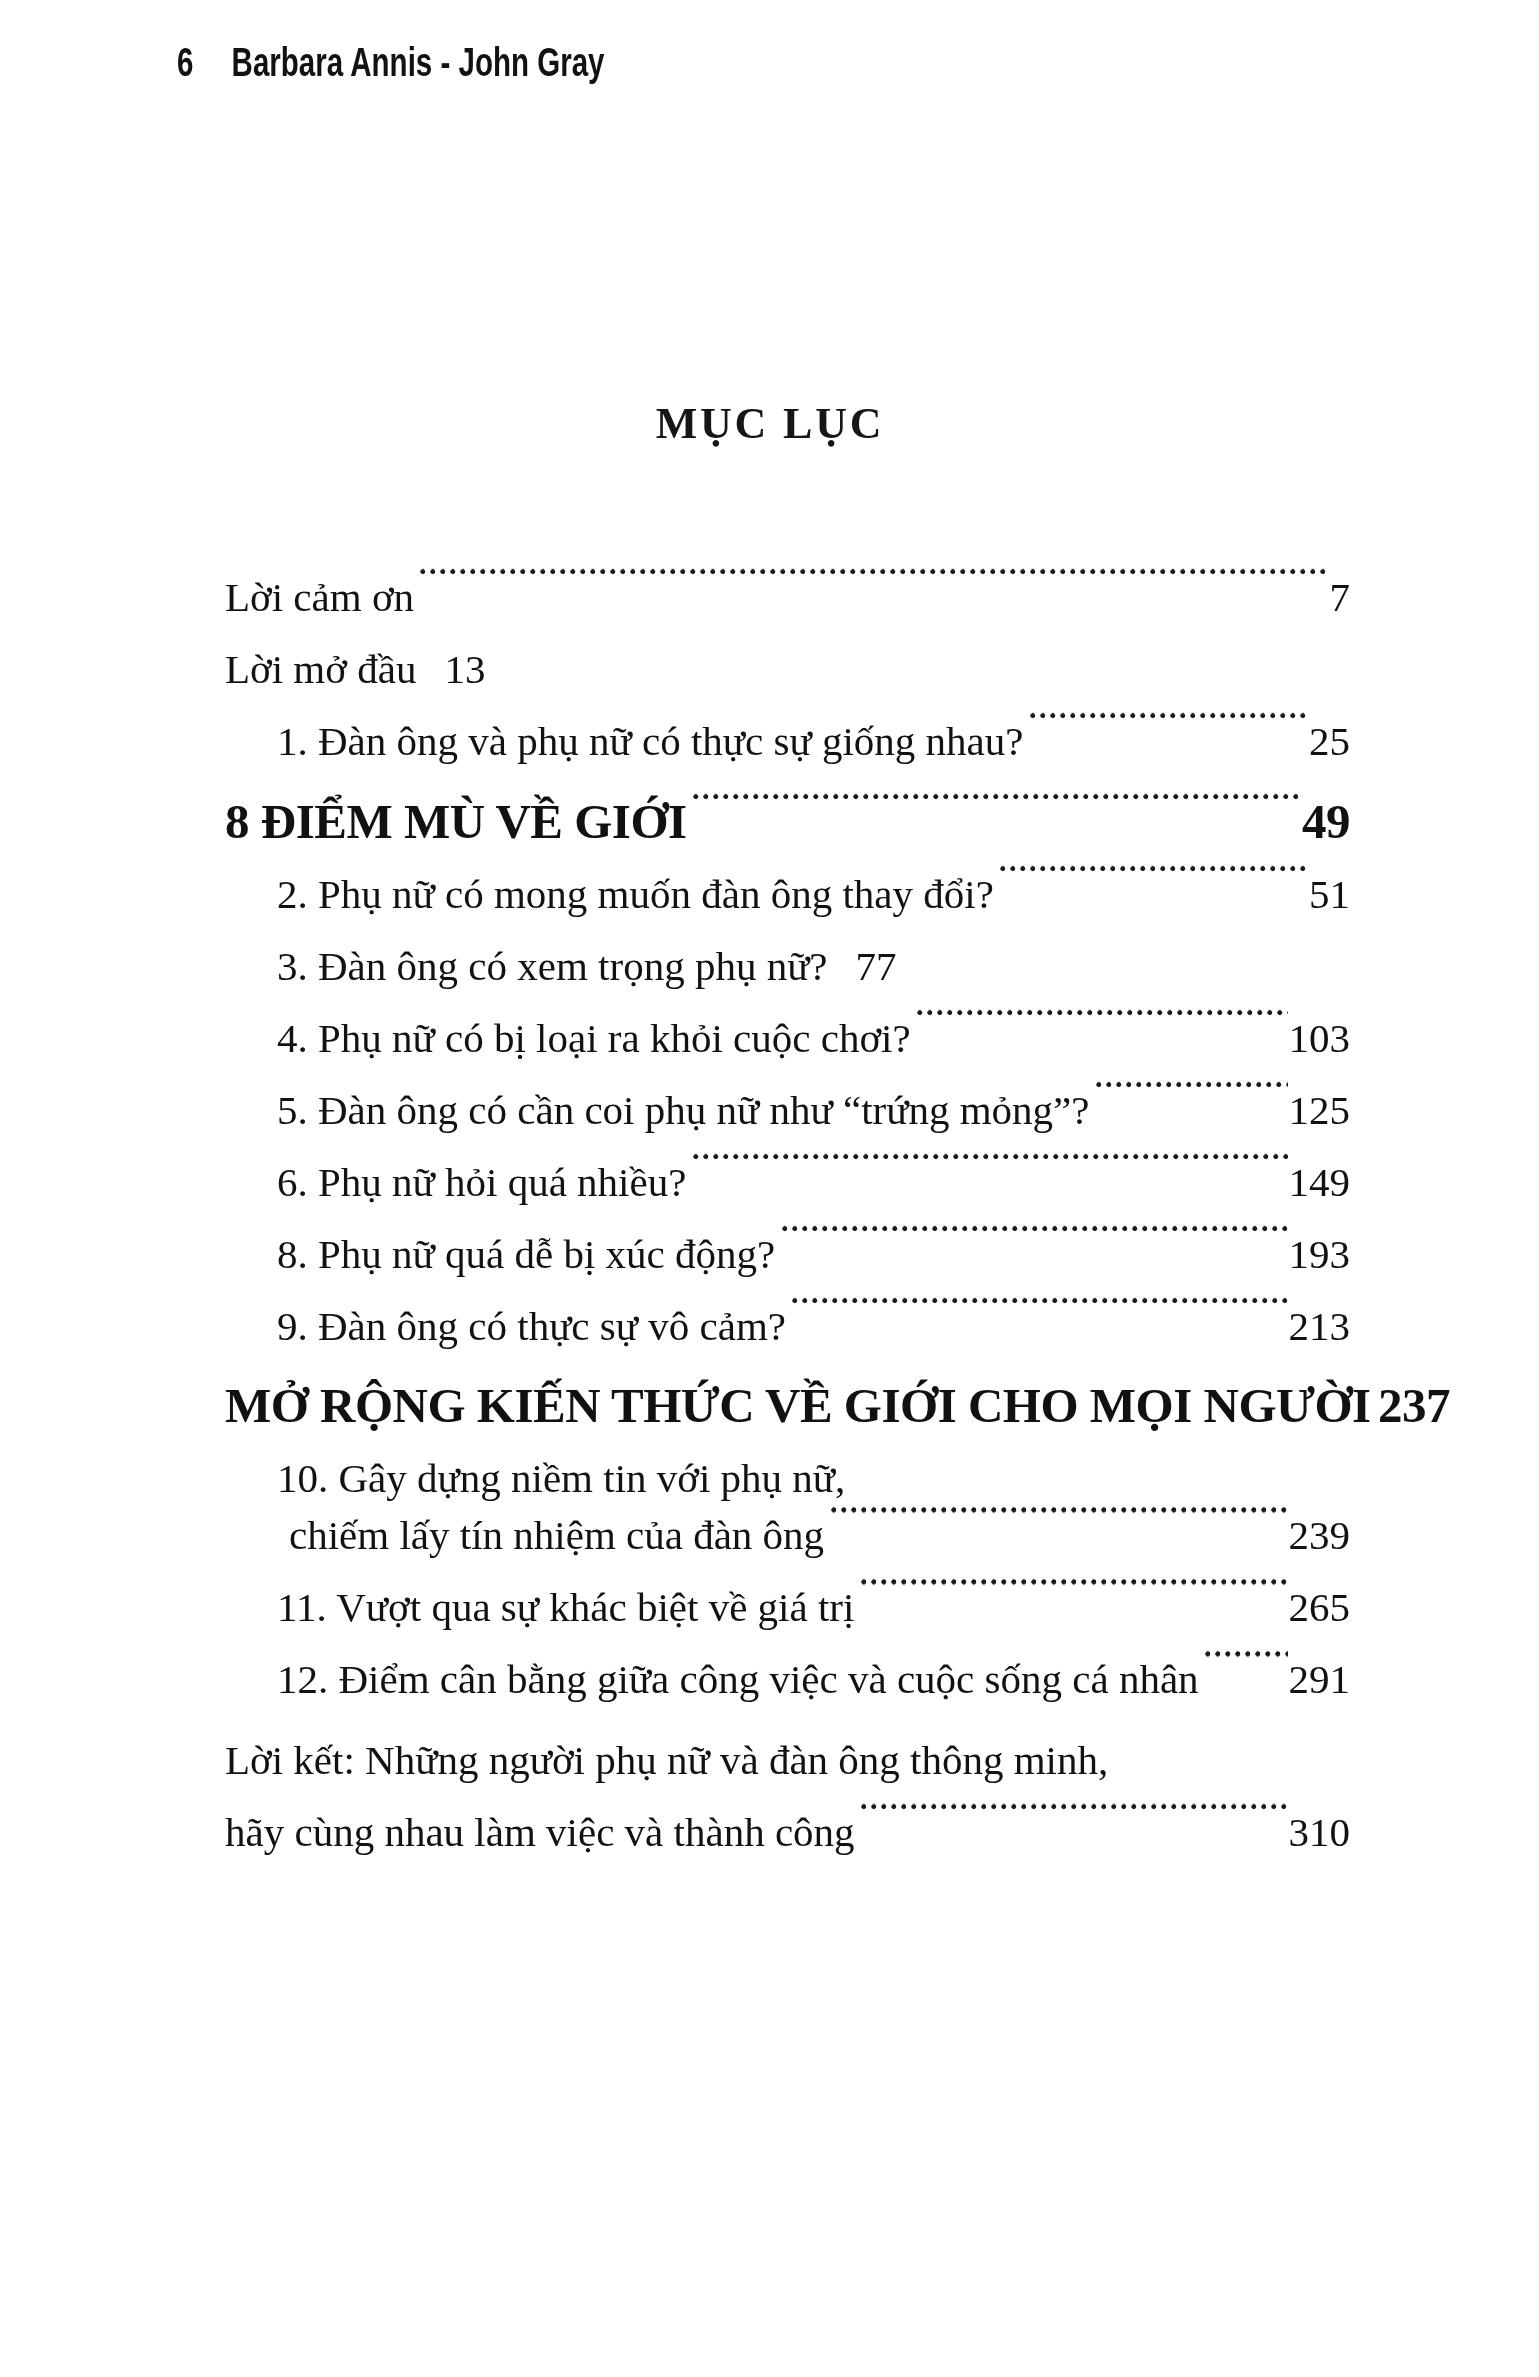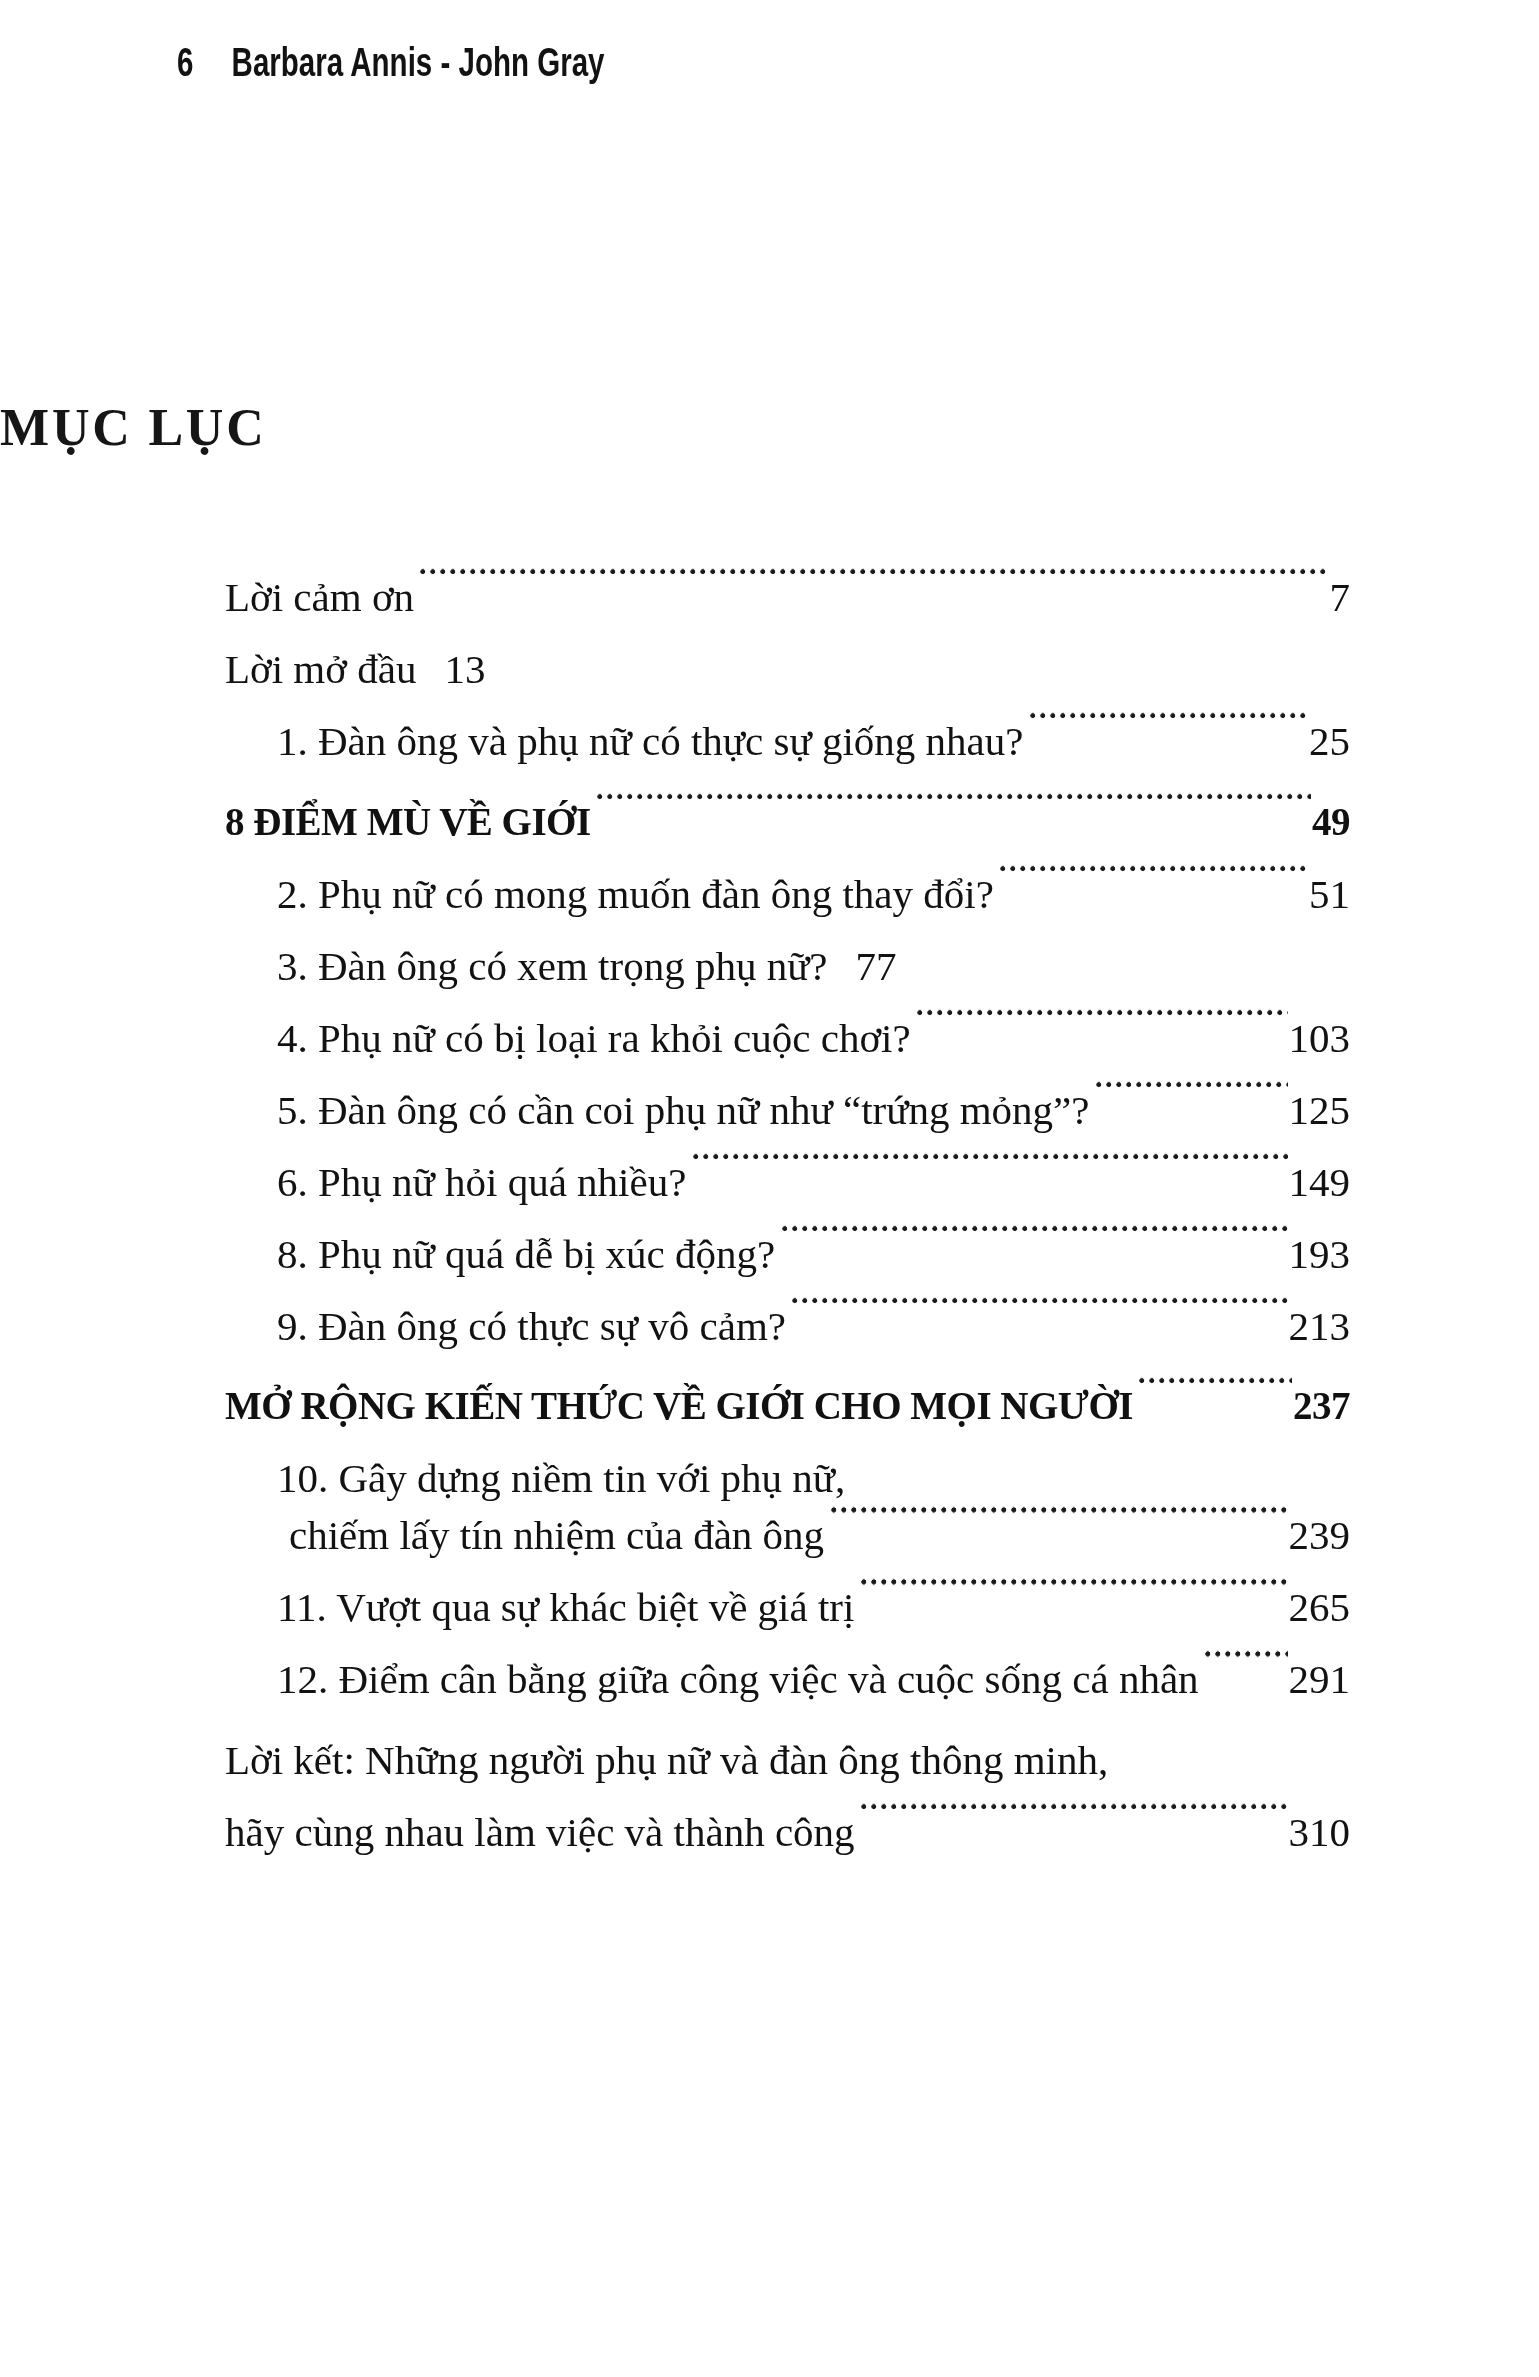--- a/index.html
+++ b/index.html
@@ -34,22 +34,22 @@
     white-space: nowrap;
   }
   #running-header .folio { margin-right: 53px; }
 
   
   #page-title {
     position: absolute;
     top: 402px;
     left: 0;
     width: 100%;
-    text-align: left;
-    font-size: 52px;
+    text-align: center;
+    font-size: 44px;
     font-weight: 700;
     letter-spacing: 2.8px;
     line-height: 1;
     color: #161616;
   }
 
   
   #toc {
     position: absolute;
     top: 571px;
@@ -62,21 +62,21 @@
     align-items: flex-end;
     line-height: 52px;
     margin-bottom: 20px;
     white-space: nowrap;
   }
   .row.indent-1 { padding-left: 52px; }
   .row.cont     { padding-left: 64px; margin-top: -14.7px; }
   .row.gap-before { margin-top: 28.5px; }
   .row.heading {
     font-weight: 700;
-    font-size: 39px;
+    font-size: 49px;
     letter-spacing: -0.5px;
     color: #111111;
   }
   .label { flex: 0 0 auto; }
   .leader {
     flex: 1 1 auto;
     align-self: baseline;
     height: 6.4px;
     margin-left: 6.4px;
     margin-right: 0.9px;

